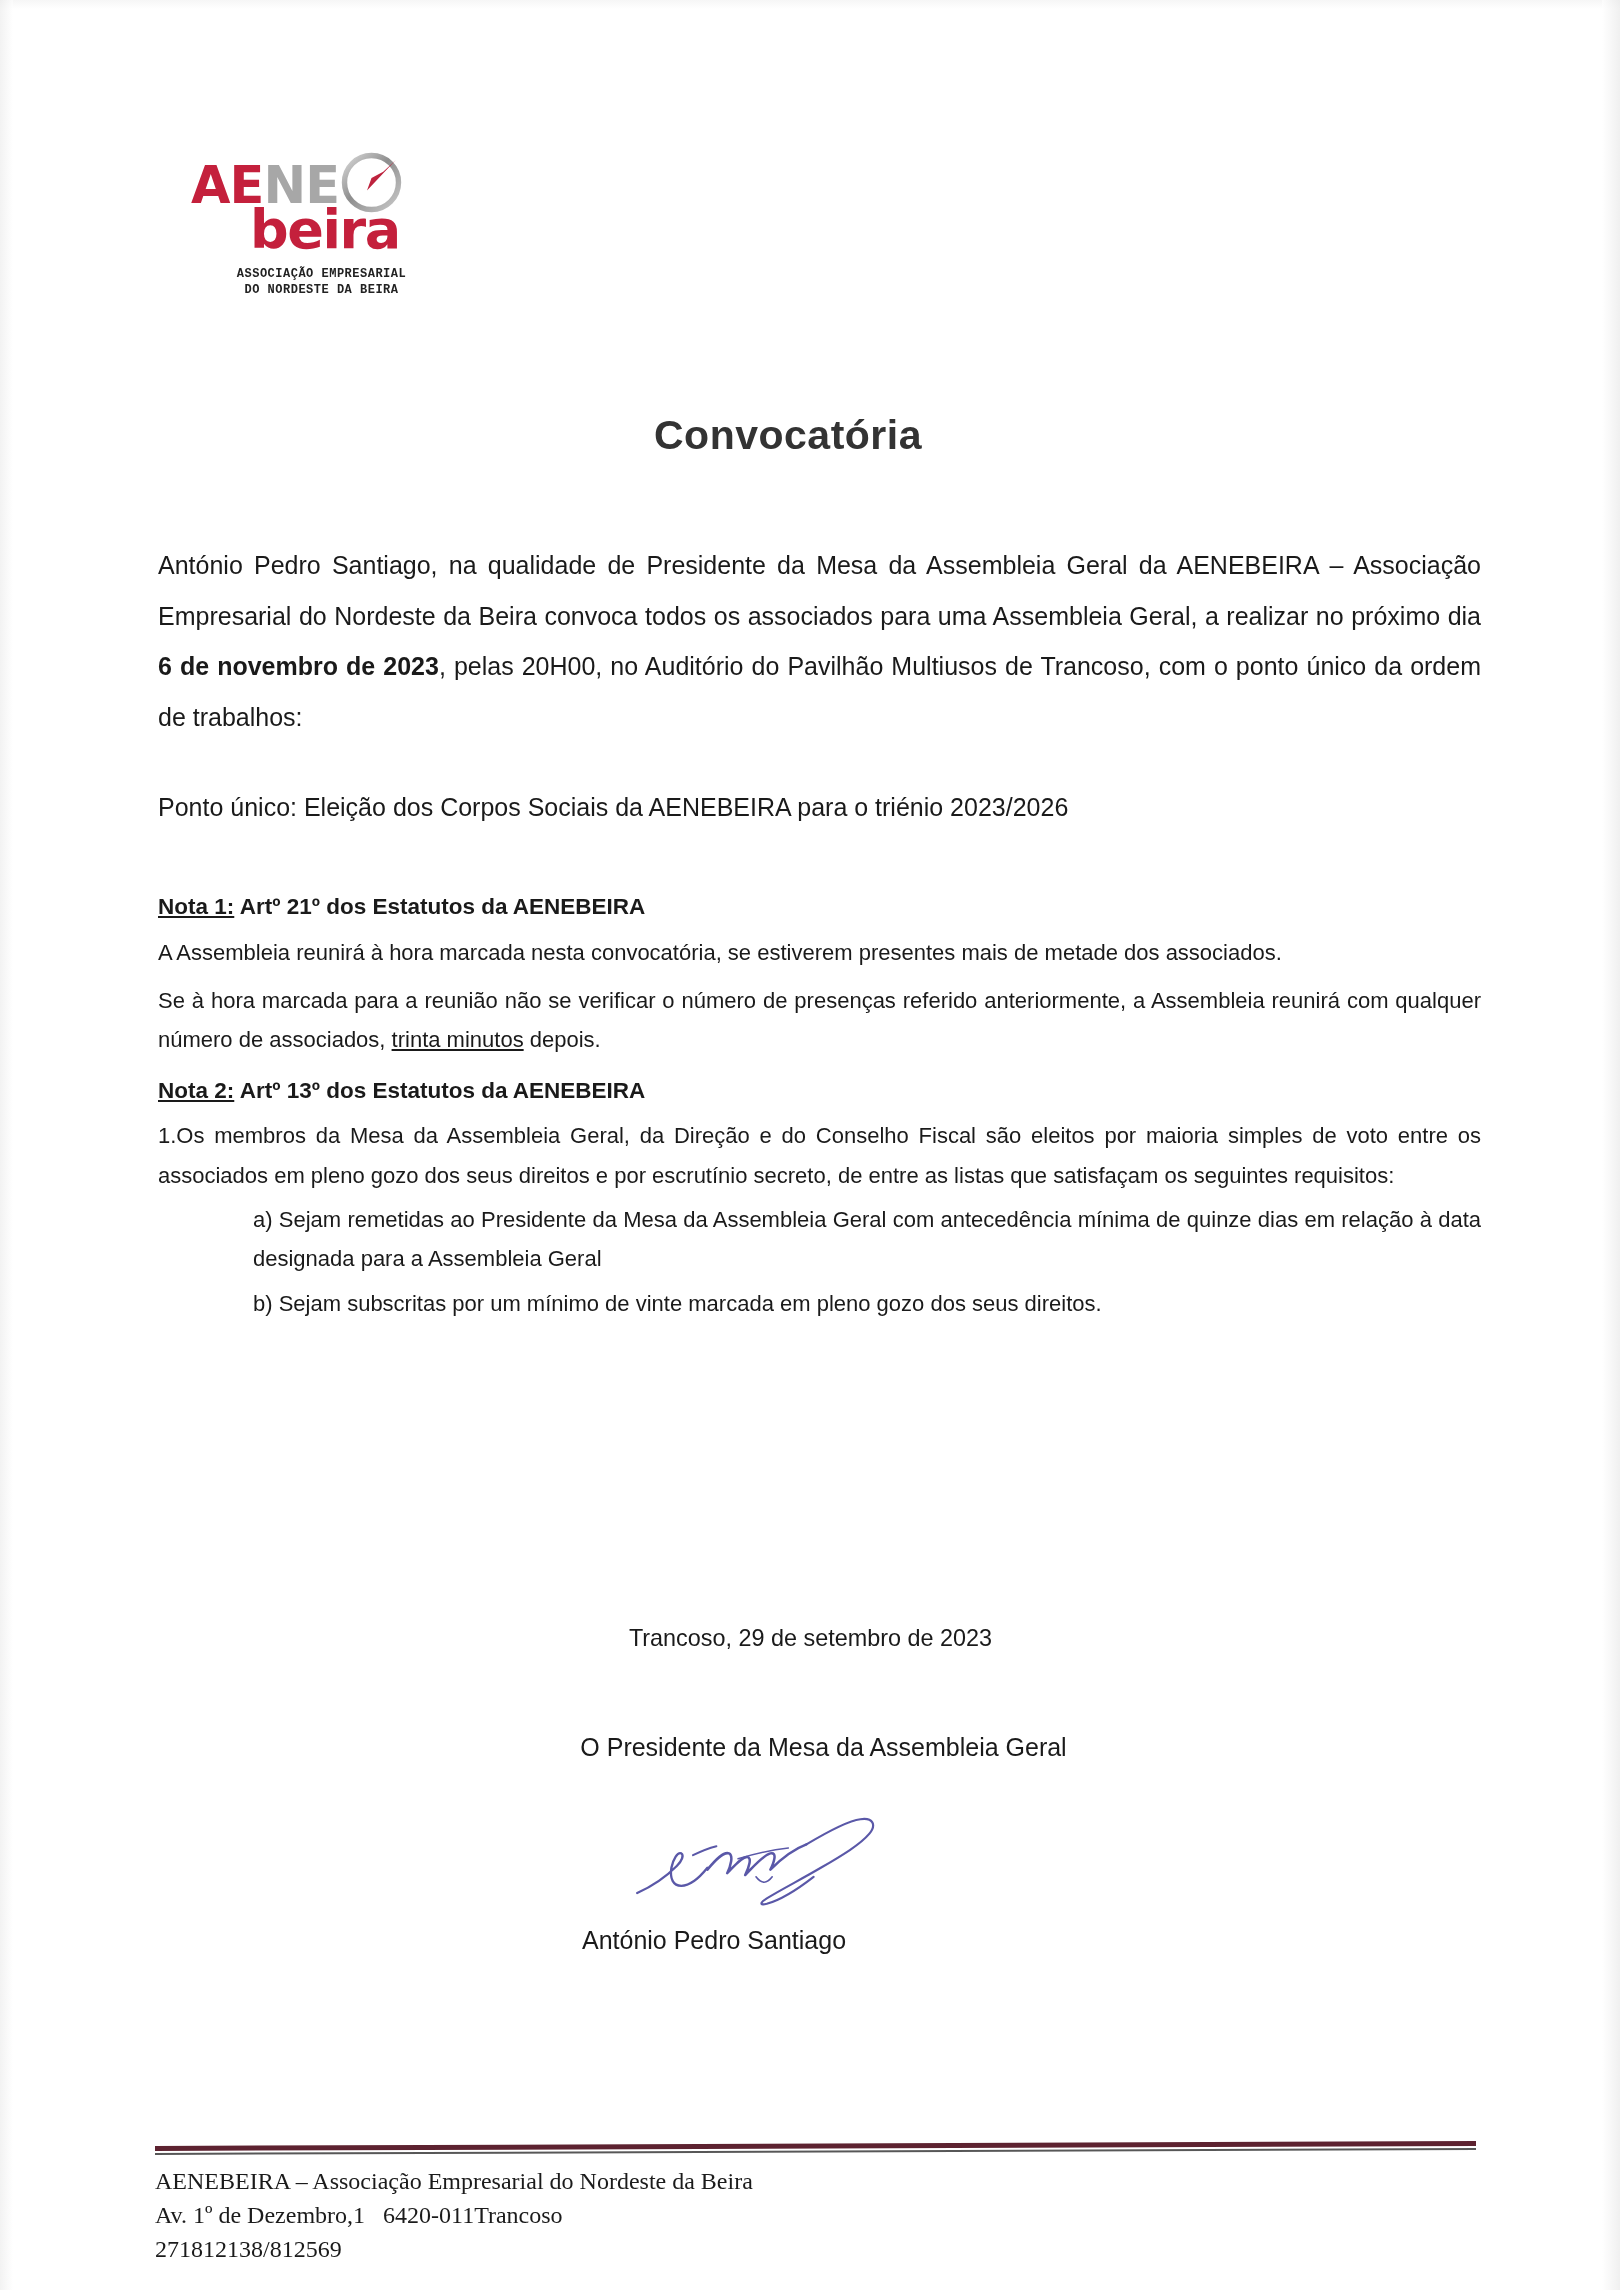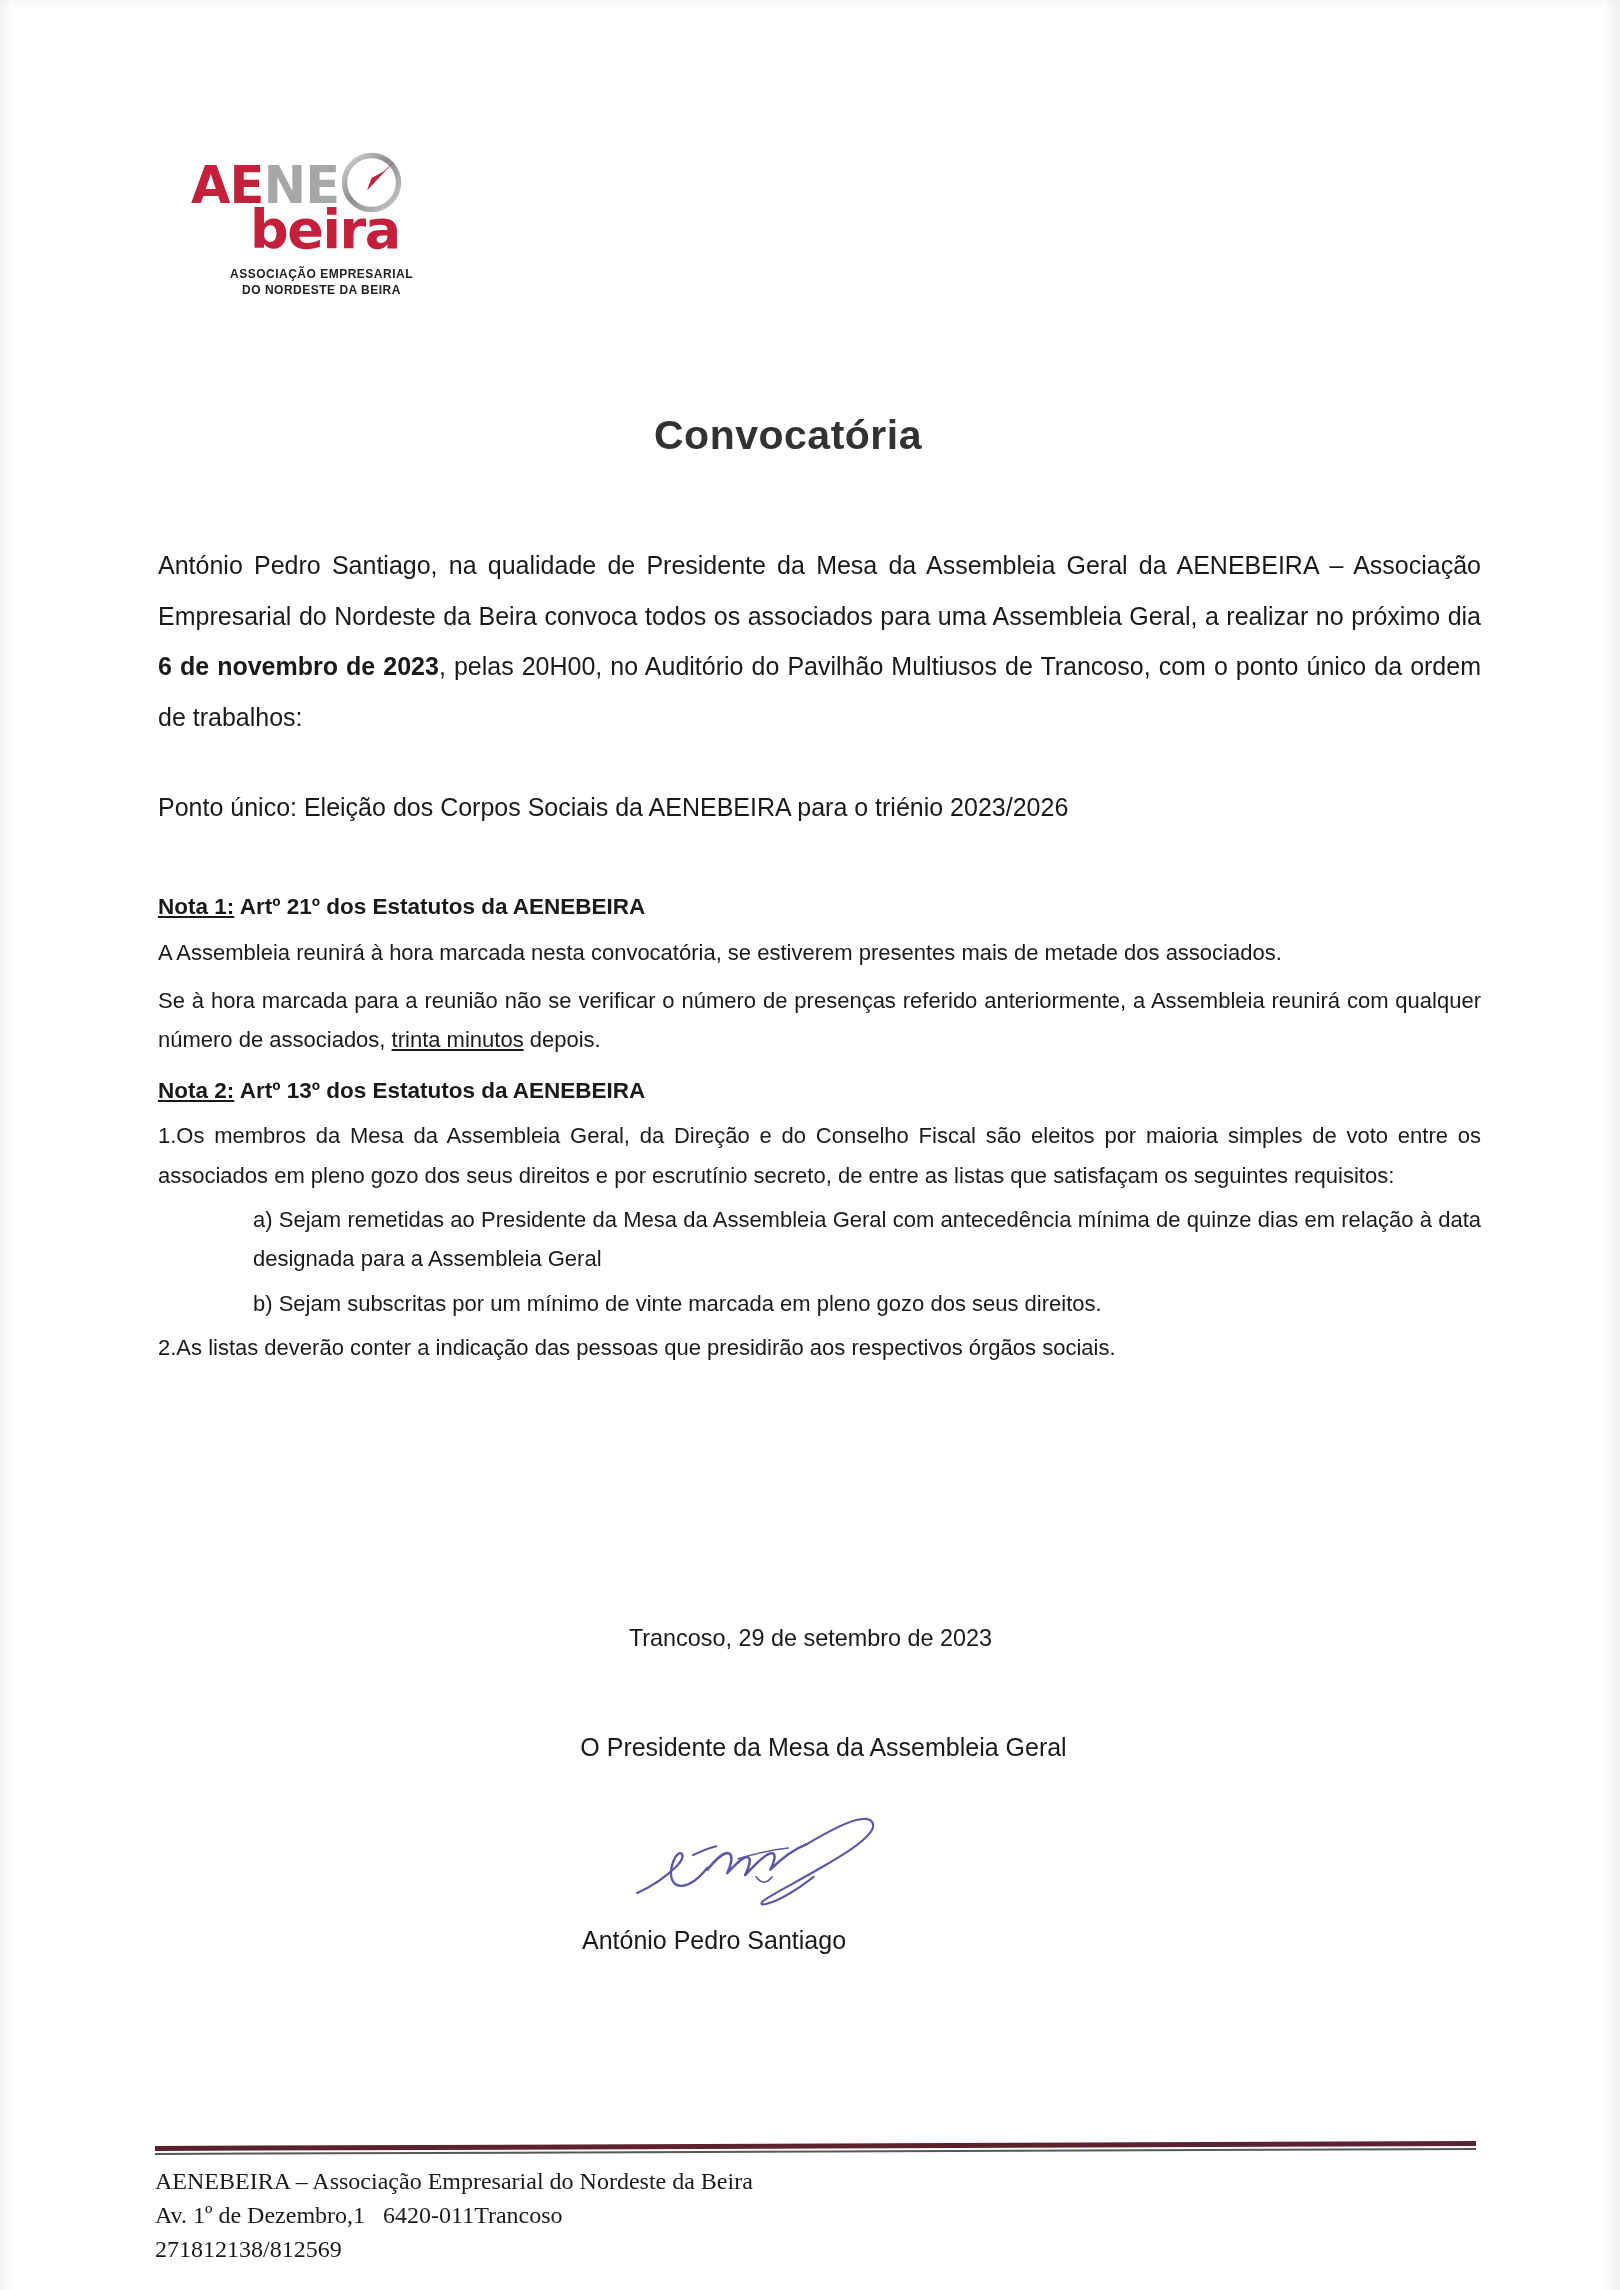--- a/index.html
+++ b/index.html
@@ -83,21 +83,21 @@
     color: #c4203c;
     letter-spacing: -1.4px;
     line-height: 1;
   }
   .logo-tagline {
     position: absolute;
     left: 0;
     top: 106px;
     width: 261px;
     text-align: center;
-    font-family: Liberation Sans, sans-serif;
+    font-family: Liberation Mono, monospace;
     font-weight: bold;
     font-size: 12px;
     letter-spacing: 0.5px;
     line-height: 1.35;
     color: #222;
   }
 
   
   .doc-title {
     position: absolute;
@@ -303,21 +303,20 @@
     <p class="para-note"><span>Se à hora marcada para a reunião não se verificar o número de presenças referido anteriormente, a Assembleia reunirá com qualquer número de associados, </span><span class="u">trinta minutos</span><span> depois.</span></p>
 
     <p class="nota-head second"><span class="u">Nota 2:</span><span> Artº 13º dos Estatutos da AENEBEIRA</span></p>
 
     <p class="para-list">1.Os membros da Mesa da Assembleia Geral, da Direção e do Conselho Fiscal são eleitos por maioria simples de voto entre os associados em pleno gozo dos seus direitos e por escrutínio secreto, de entre as listas que satisfaçam os seguintes requisitos:</p>
 
     <p class="para-sub">a) Sejam remetidas ao Presidente da Mesa da Assembleia Geral com antecedência mínima de quinze dias em relação à data designada para a Assembleia Geral</p>
 
     <p class="para-sub">b) Sejam subscritas por um mínimo de vinte marcada em pleno gozo dos seus direitos.</p>
 
-    <p class="para-num2">2.As listas deverão conter a indicação das pessoas que presidirão aos respectivos órgãos sociais.</p>
 
   </div>
 
   <div class="closing-date">Trancoso, 29 de setembro de 2023</div>
   <div class="closing-role">O Presidente da Mesa da Assembleia Geral</div>
 
   <div class="signature">
     <svg viewBox="0 0 290 120" width="261" height="108" aria-hidden="true">
       <g fill="none" stroke="#5a58a8" stroke-linecap="round" stroke-linejoin="round">
         <path d="M8 100 C26 92 40 82 52 70 C58 64 60 58 57 56 C53 54 48 62 46 72 C44 84 48 92 57 92 C68 92 78 82 86 72" stroke-width="2.6"></path>

